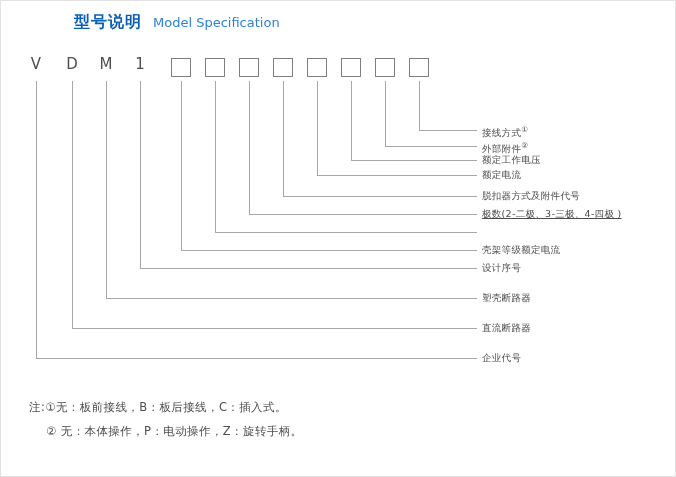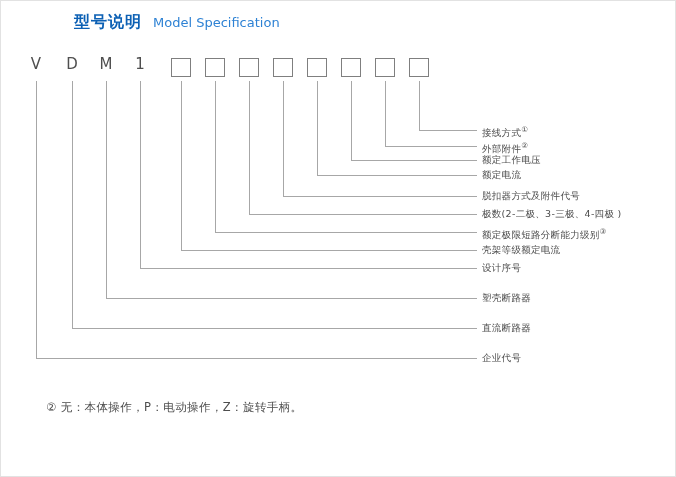--- a/index.html
+++ b/index.html
@@ -71,38 +71,38 @@
       <div class="hline" style="left: 350px; top: 159px; width: 126px; background: rgb(167, 167, 167);"></div>
       <div class="callout-label" style="left: 481px; top: 153px; color: rgb(77, 77, 77);"><span>额定工作电压</span></div>
       <div class="vline" style="left: 316px; top: 80px; height: 94px; background: rgb(167, 167, 167);"></div>
       <div class="hline" style="left: 316px; top: 174px; width: 160px; background: rgb(167, 167, 167);"></div>
       <div class="callout-label" style="left: 481px; top: 168px; color: rgb(77, 77, 77);"><span>额定电流</span></div>
       <div class="vline" style="left: 282px; top: 80px; height: 115px; background: rgb(167, 167, 167);"></div>
       <div class="hline" style="left: 282px; top: 195px; width: 194px; background: rgb(167, 167, 167);"></div>
       <div class="callout-label" style="left: 481px; top: 189px; color: rgb(77, 77, 77); text-align: right;"><span>脱扣器方式及附件代号</span></div>
       <div class="vline" style="left: 248px; top: 80px; height: 133px; background: rgb(167, 167, 167);"></div>
       <div class="hline" style="left: 248px; top: 213px; width: 228px; background: rgb(167, 167, 167);"></div>
-      <div class="callout-label" style="left: 481px; top: 207px; color: rgb(77, 77, 77);"><span>极数(2-二极、3-三极、4-四极 )</span></div>
+      <div class="callout-label" style="left: 481px; top: 207px; color: rgb(77, 77, 77); text-decoration: underline;"><span>极数(2-二极、3-三极、4-四极 )</span></div>
       <div class="vline" style="left: 214px; top: 80px; height: 151px; background: rgb(167, 167, 167);"></div>
       <div class="hline" style="left: 214px; top: 231px; width: 262px; background: rgb(167, 167, 167);"></div>
-      <div class="callout-label" style="left: 481px; top: 225px; color: rgb(77, 77, 77);"><span>额定极限短路分断能力级别</span><sup>③</sup></div>
       <div class="vline" style="left: 180px; top: 80px; height: 169px; background: rgb(167, 167, 167);"></div>
       <div class="hline" style="left: 180px; top: 249px; width: 296px; background: rgb(167, 167, 167);"></div>
       <div class="callout-label" style="left: 481px; top: 244px; color: rgb(77, 77, 77); font-family: Liberation Mono, monospace;"><span>壳架等级额定电流</span></div>
       <div class="vline" style="left: 139px; top: 80px; height: 187px; background: rgb(167, 167, 167);"></div>
       <div class="hline" style="left: 139px; top: 267px; width: 337px; background: rgb(167, 167, 167);"></div>
       <div class="callout-label" style="left: 481px; top: 261px; color: rgb(77, 77, 77);"><span>设计序号</span></div>
       <div class="vline" style="left: 105px; top: 80px; height: 217px; background: rgb(167, 167, 167);"></div>
       <div class="hline" style="left: 105px; top: 297px; width: 371px; background: rgb(167, 167, 167);"></div>
       <div class="callout-label" style="left: 481px; top: 291px; color: rgb(77, 77, 77);"><span>塑壳断路器</span></div>
       <div class="vline" style="left: 71px; top: 80px; height: 247px; background: rgb(167, 167, 167);"></div>
       <div class="hline" style="left: 71px; top: 327px; width: 405px; background: rgb(167, 167, 167);"></div>
       <div class="callout-label" style="left: 481px; top: 321px; color: rgb(77, 77, 77);"><span>直流断路器</span></div>
       <div class="vline" style="left: 35px; top: 80px; height: 277px; background: rgb(167, 167, 167);"></div>
       <div class="hline" style="left: 35px; top: 357px; width: 441px; background: rgb(167, 167, 167);"></div>
       <div class="callout-label" style="left: 481px; top: 351px; color: rgb(77, 77, 77);"><span>企业代号</span></div>
     </div>
 
   <div class="notes" style="color: rgb(77, 77, 77);">
+    <div class="note-line"><span>注:</span><span>①无：板前接线，B：板后接线，C：插入式。</span></div>
     <div class="note-line note-indent">② 无：本体操作，P：电动操作，Z：旋转手柄。</div>
   </div>
 
 </div>
 
 </body></html>

